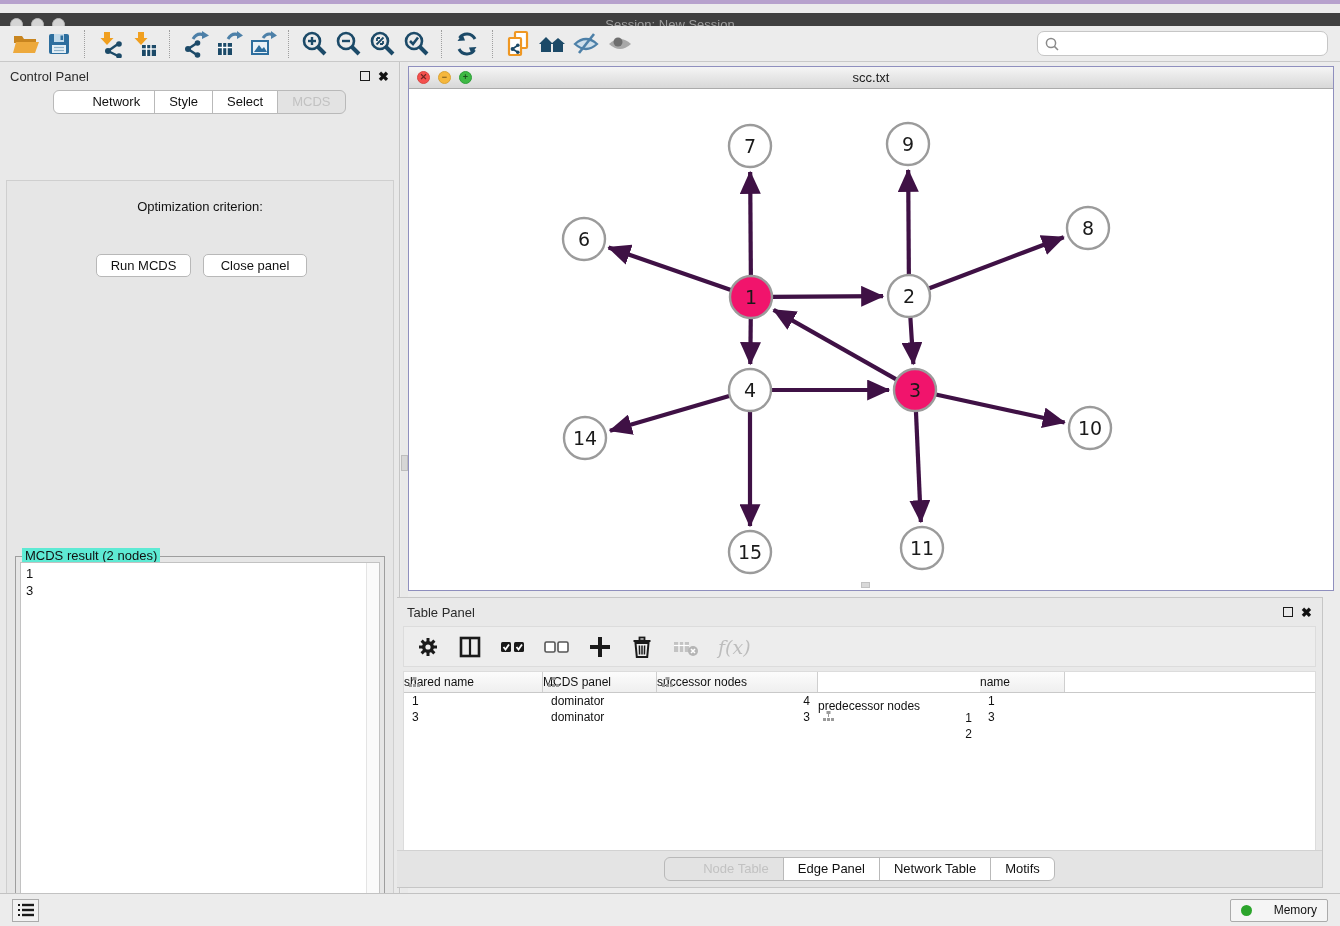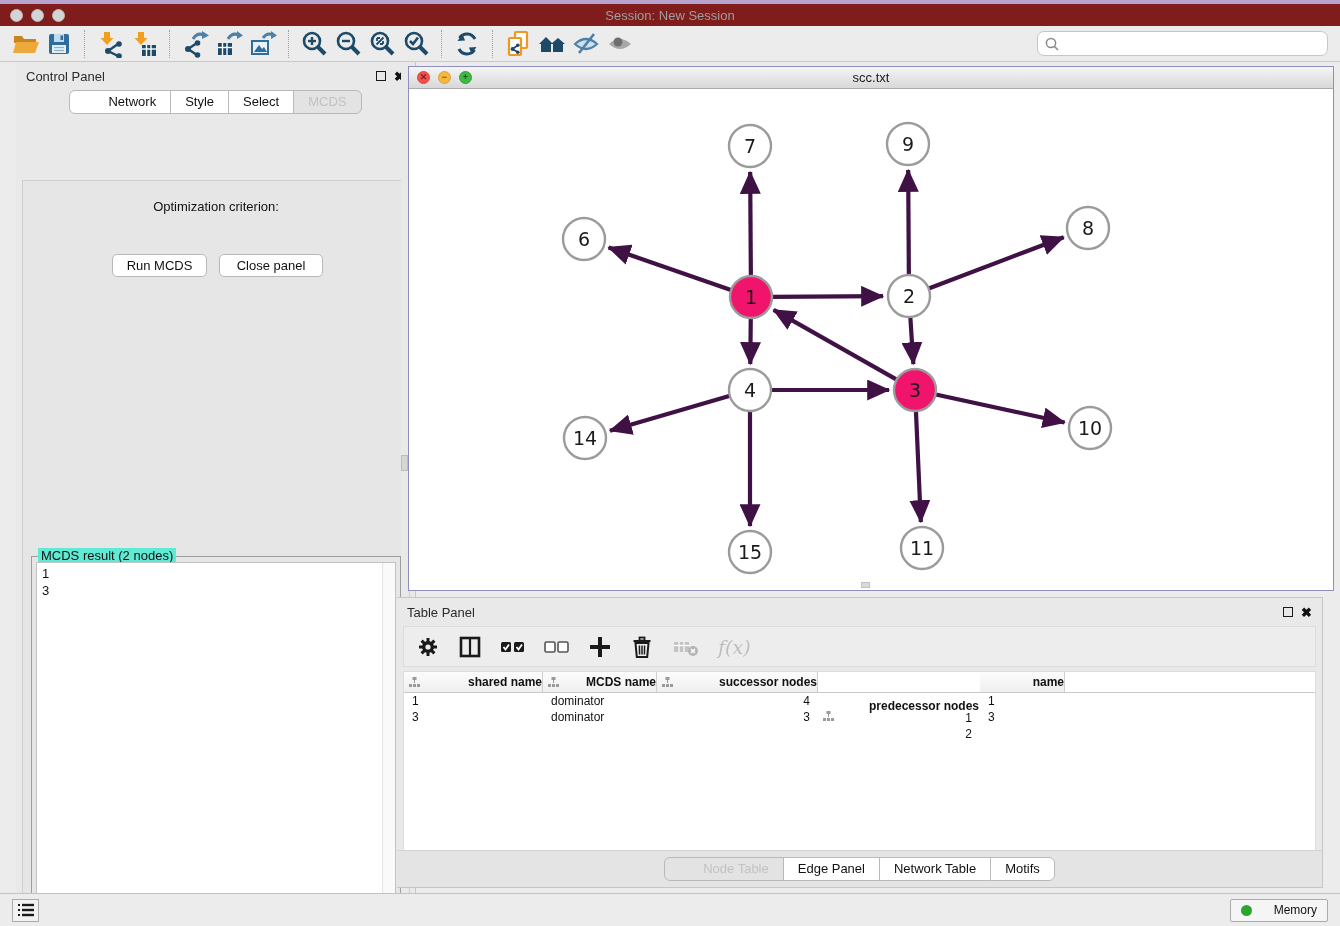--- a/index.html
+++ b/index.html
@@ -8,21 +8,21 @@
     font-family:"Liberation Sans", sans-serif;
     background:#ececec;
     position:relative;
     overflow:hidden;
     -webkit-font-smoothing:antialiased;
   }
   .abs { position:absolute; }
 
   
   .top-strip { left:0; top:0; width:1340px; height:4px; background:#b7a2cd; }
-  .titlebar { left:0; top:4px; width:1340px; height:22px; background:#7f1d1d;
+  .titlebar { left:0; top:13px; width:1340px; height:22px; background:#404040;
     display:flex; align-items:center; }
   .traffic { display:flex; gap:8px; margin-left:10px; }
   .tl { width:13px; height:13px; border-radius:50%; border:1px solid #b9b9b9; background:#d4d4d4;
     display:flex; align-items:center; justify-content:center; font-size:9px; line-height:1;
     color:rgba(0,0,0,0.55); font-weight:bold; }
   .tl.red   { background:#f4504e; border-color:#d84743; }
   .tl.yel   { background:#f6b73c; border-color:#d9a336; }
   .tl.grn   { background:#3eb944; border-color:#2f9e3a; }
   .win-title { position:absolute; left:0; right:0; text-align:center; color:#9e9e9e; font-size:13px; }
 
@@ -32,21 +32,21 @@
   .tbi { width:34px; height:30px; display:flex; align-items:center; justify-content:center; cursor:default; }
   .tb-sep { width:1px; height:28px; border-left:1px dotted #9f9f9f; margin:0 8px; }
   .search-wrap { position:absolute; right:12px; top:5px; width:291px; height:25px;
     background:#fff; border:1px solid #c6c6c6; border-radius:7px;
     display:flex; align-items:center; padding:0 6px; }
   .search-wrap input { border:none; outline:none; flex:1; font-size:13px; background:transparent;
     font-family:"Liberation Sans", sans-serif; margin-left:4px; }
 
   
   .control-panel { left:0; top:62px; width:400px; height:831px; background:#e9e9e9;
-    border-right:1px solid #c6c6c6;margin-left:16px; }
+    border-right:1px solid #c6c6c6; }
   .panel-header { height:28px; display:flex; align-items:center; padding:0 10px;
     font-size:13px; color:#2b2b2b; }
   .panel-hbtns { margin-left:auto; display:flex; align-items:center; gap:8px; }
   .float-icon { width:10px; height:10px; border:1.6px solid #1a1a1a; display:inline-block; }
   .close-icon { font-size:13px; font-weight:bold; color:#111; line-height:1; }
 
   .seg-tabs { display:flex; justify-content:center; }
   .seg-tab { background:#fff; border:1px solid #b9b9b9; padding:3px 14px 4px;
     font-size:13px; color:#111; margin-left:-1px; cursor:default; }
   .seg-tab:first-child { border-radius:6px 0 0 6px; margin-left:0;padding-left:38px; }
@@ -97,21 +97,21 @@
     border:1px solid #c6c6c6; border-left:none; }
   .tp-toolbar { position:absolute; left:6px; top:28px; right:6px; height:41px; background:#ededed;
     border:1px solid #dcdcdc; display:flex; align-items:center; padding-left:12px; gap:18px; }
   .tp-icon { display:flex; align-items:center; justify-content:flex-end; height:30px; cursor:default; }
   .fx-label { font-family:"DejaVu Serif", serif; font-style:italic; font-size:19px; color:#bdbdbd; }
 
   .tp-table { position:absolute; left:6px; top:73px; right:6px; height:180px; background:#fff;
     overflow:hidden; border:1px solid #dcdcdc; border-bottom:none; }
   .thead { display:flex; height:21px; border-bottom:1px solid #c9c9c9; }
   .th { position:relative; background:linear-gradient(#fcfcfc,#efefef); border-right:1px solid #cfcfcf;
-    font-size:12px; color:#111; display:flex; align-items:center; justify-content:flex-end;font-weight:bold; }
+    font-size:12px; color:#111; display:flex; align-items:center; justify-content:flex-start; }
   .th-icon { position:absolute; left:5px; top:5px; }
   .tr { display:flex; height:16px; align-items:center; }
   .td { font-size:12px; color:#111; padding:0 8px; overflow:hidden; white-space:nowrap; }
   .c0 { width:139px; } .c1 { width:114px; } .c2 { width:161px; text-align:right; }
   .c3 { width:162px; text-align:right;margin-top:34px; } .c4 { width:85px; }
 
   .tp-tabbar { position:absolute; left:0; right:0; bottom:0; height:37px; background:#e4e4e4;
     border-top:1px solid #d2d2d2; display:flex; align-items:center; justify-content:center; }
 
   
@@ -475,21 +475,21 @@
       <div class="th c1">
         <svg class="th-icon" width="11" height="11" viewBox="0 0 11 11">
             <g fill="#9a9a9a">
               <rect x="3.5" y="0" width="4" height="3"></rect>
               <rect x="0" y="7" width="3" height="3"></rect>
               <rect x="4" y="7" width="3" height="3"></rect>
               <rect x="8" y="7" width="3" height="3"></rect>
               <rect x="5" y="3" width="1" height="3"></rect>
             </g>
           </svg>
-        <span>MCDS name</span>
+        <span>MCDS panel</span>
       </div>
       <div class="th c2" style="text-align:center;">
         <svg class="th-icon" width="11" height="11" viewBox="0 0 11 11">
             <g fill="#9a9a9a">
               <rect x="3.5" y="0" width="4" height="3"></rect>
               <rect x="0" y="7" width="3" height="3"></rect>
               <rect x="4" y="7" width="3" height="3"></rect>
               <rect x="8" y="7" width="3" height="3"></rect>
               <rect x="5" y="3" width="1" height="3"></rect>
             </g>

